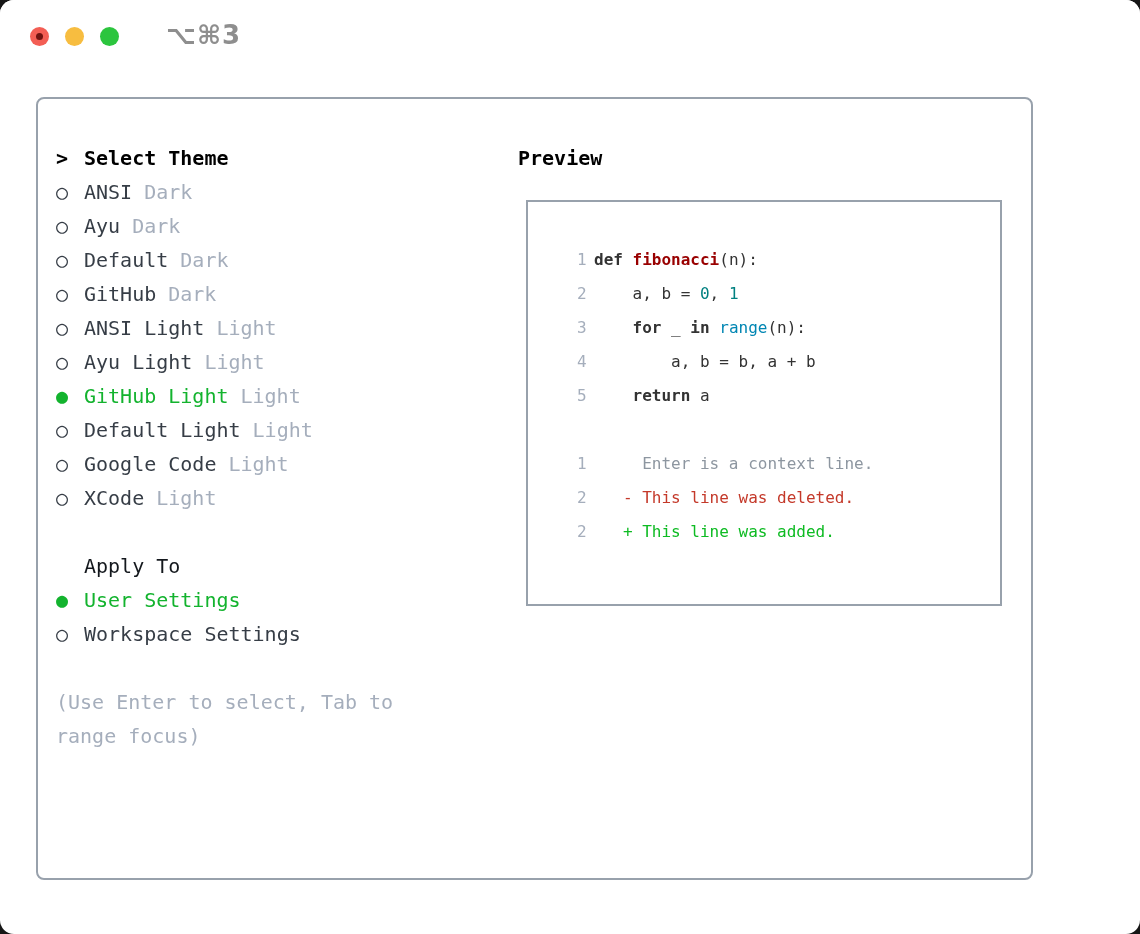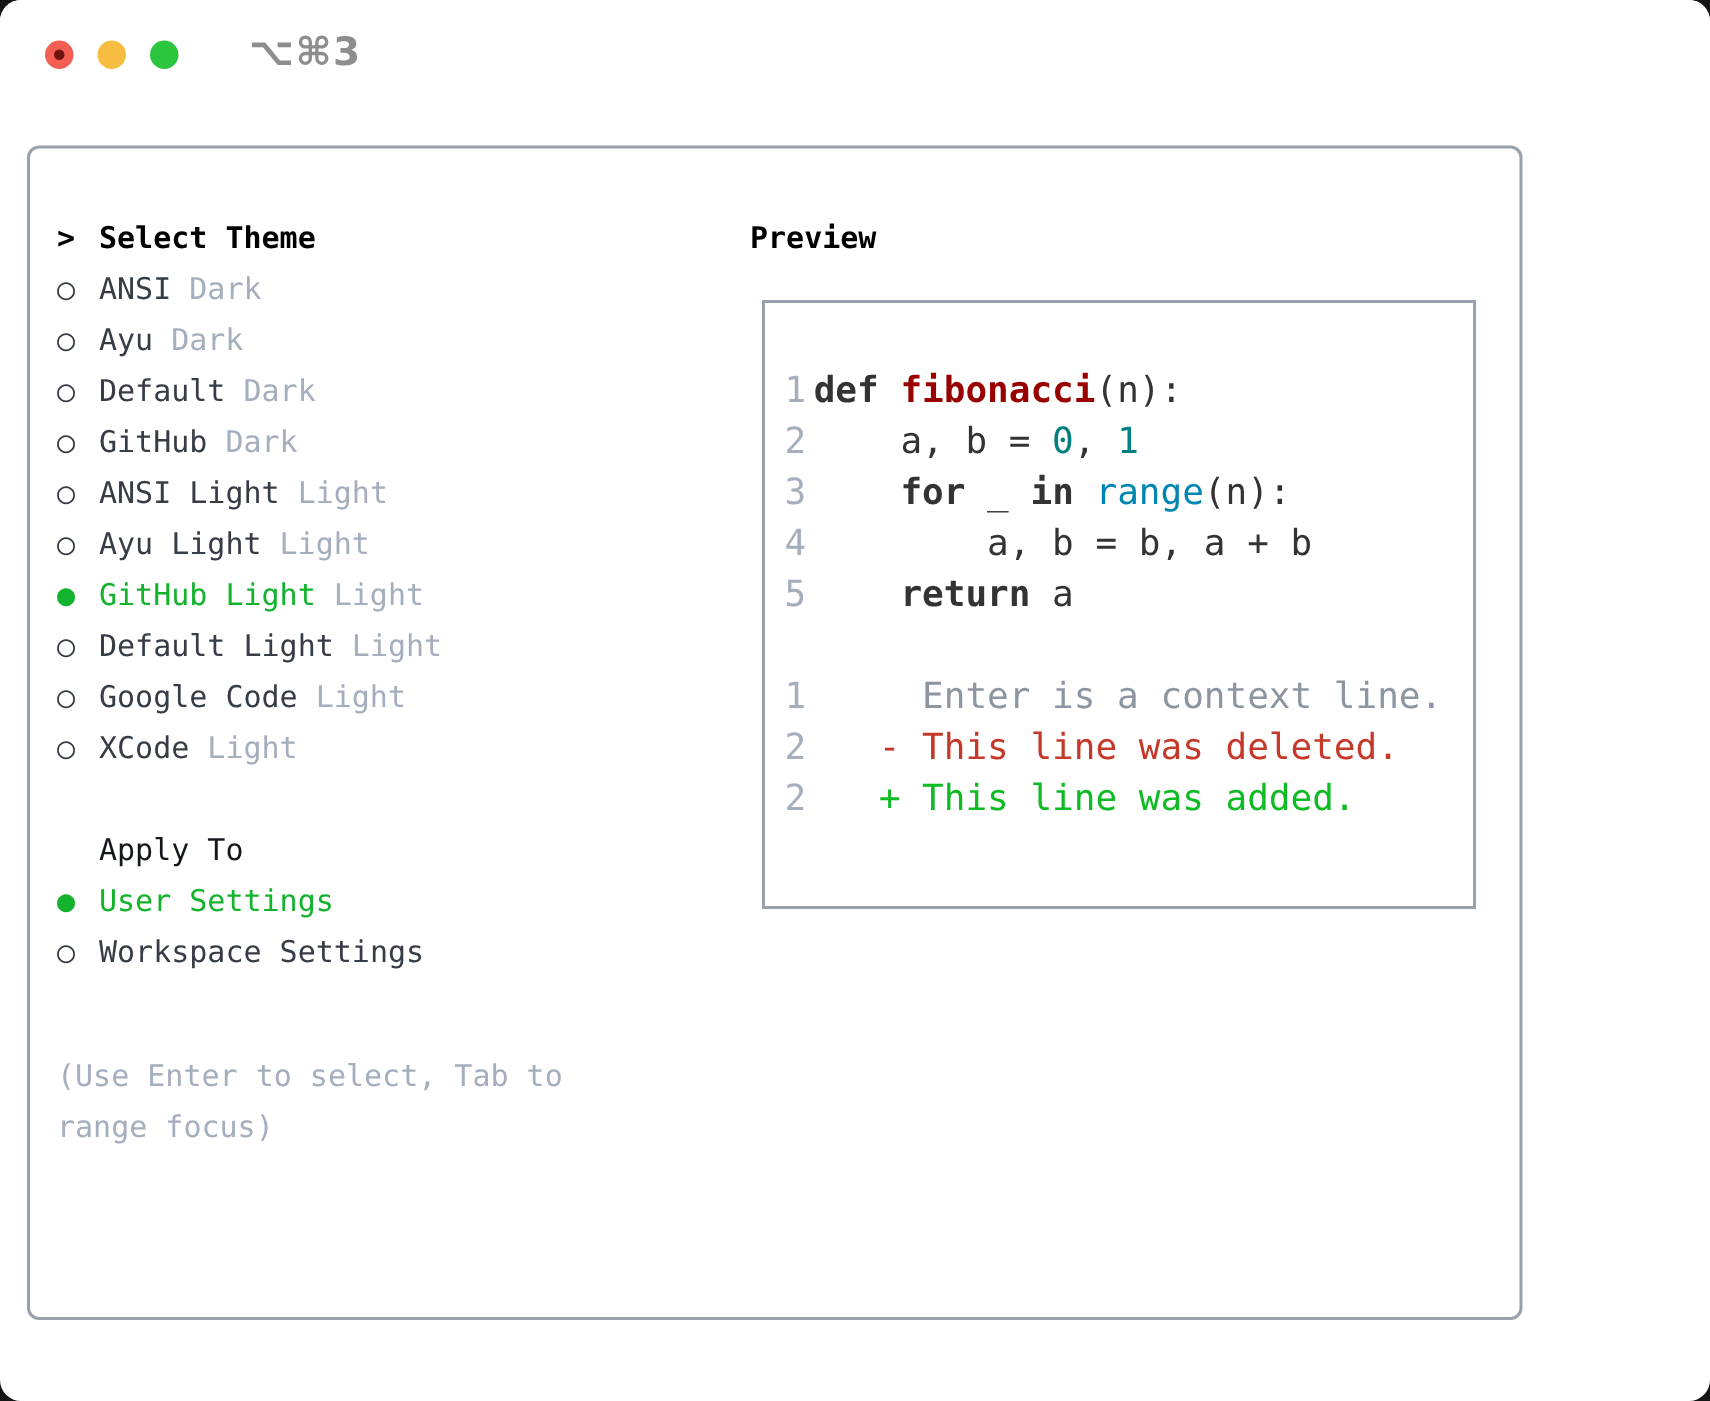--- a/index.html
+++ b/index.html
@@ -19,40 +19,40 @@
   .light.yellow{left:65px;background:var(--light-yellow,#f7bd40);}
   .light.green{left:100px;background:var(--light-green,#2cc53e);}
   .light .dot{position:absolute;left:6px;top:6px;width:7px;height:7px;border-radius:50%;background:#6f1310;}
   .win-title{
     position:absolute;left:166px;top:20px;
     font-family:"DejaVu Sans","Liberation Sans",sans-serif;
     font-weight:bold;font-size:26px;color:#8e8e8e;letter-spacing:1px;
   }
   
   .panel{
-    position:absolute;left:18px;top:97px;width:997px;height:783px;box-sizing:border-box;
+    position:absolute;left:36px;top:97px;width:997px;height:783px;box-sizing:border-box;
     border:2px solid var(--border,#98a1ac);border-radius:8px;background:#fff;
   }
   .left-col{position:absolute;left:18px;top:42px;font-size:20px;line-height:34px;color:var(--text,#363d46);}
   .row{white-space:pre;}
   .prefix{display:inline-block;width:28px;}
   .row.header{font-weight:bold;color:var(--heading,#000);}
   .row.section{color:#14181d;}
   .variant{color:var(--muted,#a5aebc);margin-left:12px;}
   .row.selected .prefix,.row.selected .name{color:var(--green,#13b32e);}
   .spacer{height:34px;}
-  .help{color:var(--muted,#a5aebc);margin-top:15px;}
+  .help{color:var(--muted,#a5aebc);}
   
   .preview-title{position:absolute;left:480px;top:42px;font-size:20px;line-height:34px;font-weight:bold;color:var(--heading,#000);text-align:center;}
   .preview-box{
     position:absolute;left:488px;top:101px;width:476px;height:406px;box-sizing:border-box;
     border:2px solid var(--border,#98a1ac);background:#fff;
     padding:41px 0 0 13px;overflow:hidden;
   }
-  .pline{min-height:34px;line-height:34px;font-size:24px;white-space:pre;}
+  .pline{min-height:34px;line-height:34px;font-size:16px;white-space:pre;margin-left:36px;}
   .ln{display:inline-block;min-width:12px;margin-right:5px;color:var(--muted,#a5aebc);}
   .tx{color:#333333;}
   .kw{color:var(--kw,#333333);font-weight:bold;}
   .fn{color:var(--fn,#990000);font-weight:bold;}
   .num{color:var(--number,#008080);}
   .bi{color:var(--builtin,#0086b3);}
   .ctx{color:var(--ctx,#8d96a0);}
   .del{color:var(--del,#c4392a);}
   .add{color:var(--add,#0ebb23);}
 </style>

